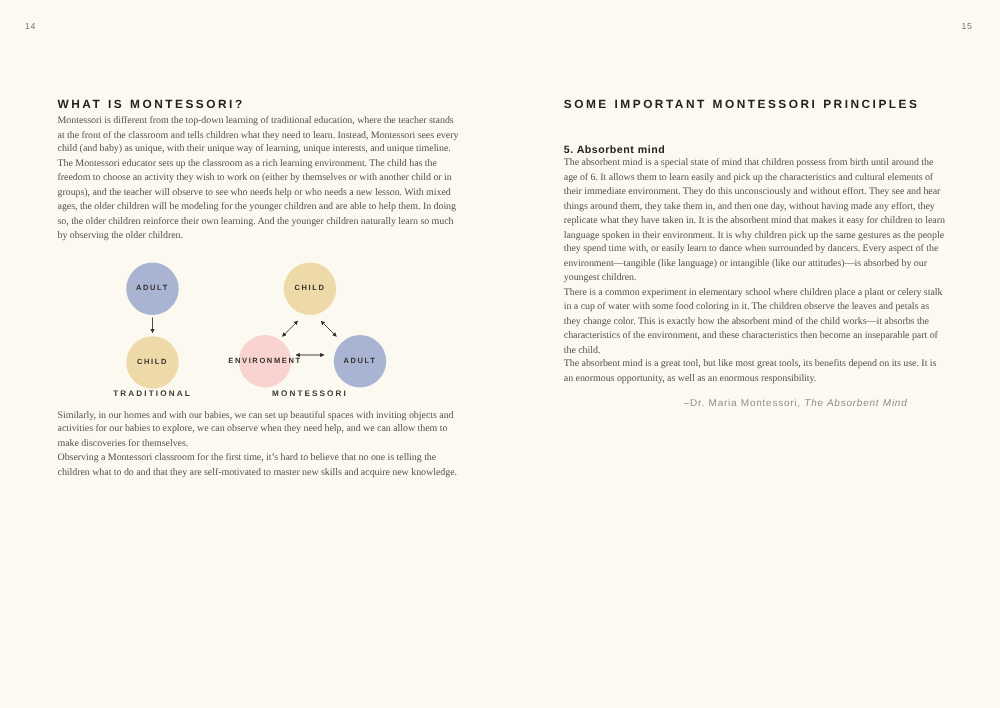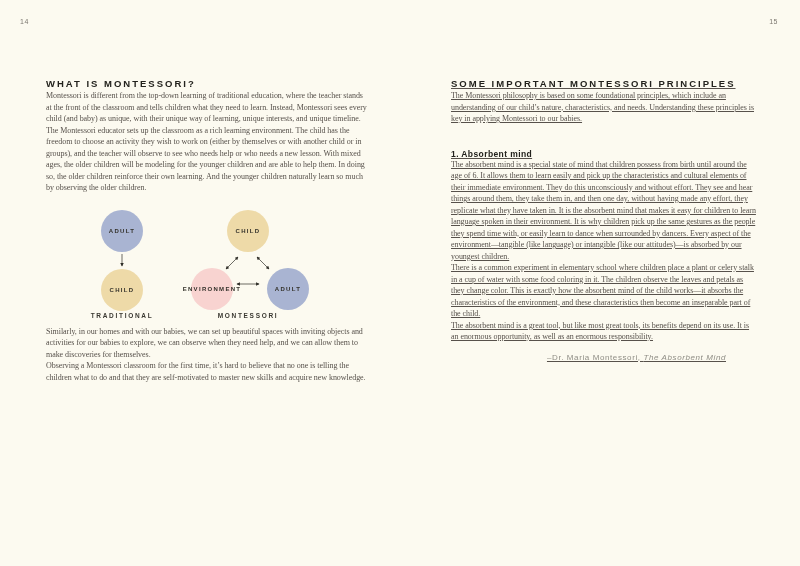--- a/index.html
+++ b/index.html
@@ -6,21 +6,21 @@
   body {
     width:800px; height:566px;
     background:#fcfaf0;
     font-family:"Liberation Serif", serif;
     color:#57514b;
     overflow:hidden;
   }
   .spread { position:relative; width:800px; height:566px; display:flex; }
   .page { position:relative; width:400px; height:566px; box-sizing:border-box; }
   .page-left  { padding:78px 32px 0 46px; }
-  .page-right { padding:78px 44px 16px 51px;text-decoration:underline; }
+  .page-right { padding:78px 44px 16px 51px; }
 
   .page-num {
     position:absolute; top:18px;
     font-family:"Liberation Sans", sans-serif;
     font-size:7px; letter-spacing:0.5px; color:#7c7870;
   }
   .page-left  .page-num { left:20px; }
   .page-right .page-num { right:22px; }
 
   h1.section-title {
@@ -134,23 +134,22 @@
 
     <p class="body mt-p4">Similarly, in our homes and with our babies, we can set up beautiful spaces with inviting objects and activities for our babies to explore, we can observe when they need help, and we can allow them to make discoveries for themselves.</p>
     <p class="body mt-p3">Observing a Montessori classroom for the first time, it’s hard to believe that no one is telling the children what to do and that they are self-motivated to master new skills and acquire new knowledge.</p>
   </div>
 
   <div class="page page-right">
     <div class="page-num">15</div>
 
     <h1 class="section-title">SOME IMPORTANT MONTESSORI PRINCIPLES</h1>
 
-    <p class="body mt-xl">The Montessori philosophy is based on some foundational principles, which include an understanding of our child’s nature, characteristics, and needs. Understanding these principles is key in applying Montessori to our babies.</p>
 
-    <h2 class="sub-heading">1. Absorbent mind</h2>
+    <h2 class="sub-heading">5. Absorbent mind</h2>
 
     <p class="body after-sub">The absorbent mind is a special state of mind that children possess from birth until around the age of 6. It allows them to learn easily and pick up the characteristics and cultural elements of their immediate environment. They do this unconsciously and without effort. They see and hear things around them, they take them in, and then one day, without having made any effort, they replicate what they have taken in. It is the absorbent mind that makes it easy for children to learn language spoken in their environment. It is why children pick up the same gestures as the people they spend time with, or easily learn to dance when surrounded by dancers. Every aspect of the environment—tangible (like language) or intangible (like our attitudes)—is absorbed by our youngest children.</p>
     <p class="body mt-md">There is a common experiment in elementary school where children place a plant or celery stalk in a cup of water with some food coloring in it. The children observe the leaves and petals as they change color. This is exactly how the absorbent mind of the child works—it absorbs the characteristics of the environment, and these characteristics then become an inseparable part of the child.</p>
     <p class="body mt-md">The absorbent mind is a great tool, but like most great tools, its benefits depend on its use. It is an enormous opportunity, as well as an enormous responsibility.</p>
 
     <div class="attribution">
       <span>–Dr. Maria Montessori, </span><span class="src">The Absorbent Mind</span>
     </div>
   </div>
 

